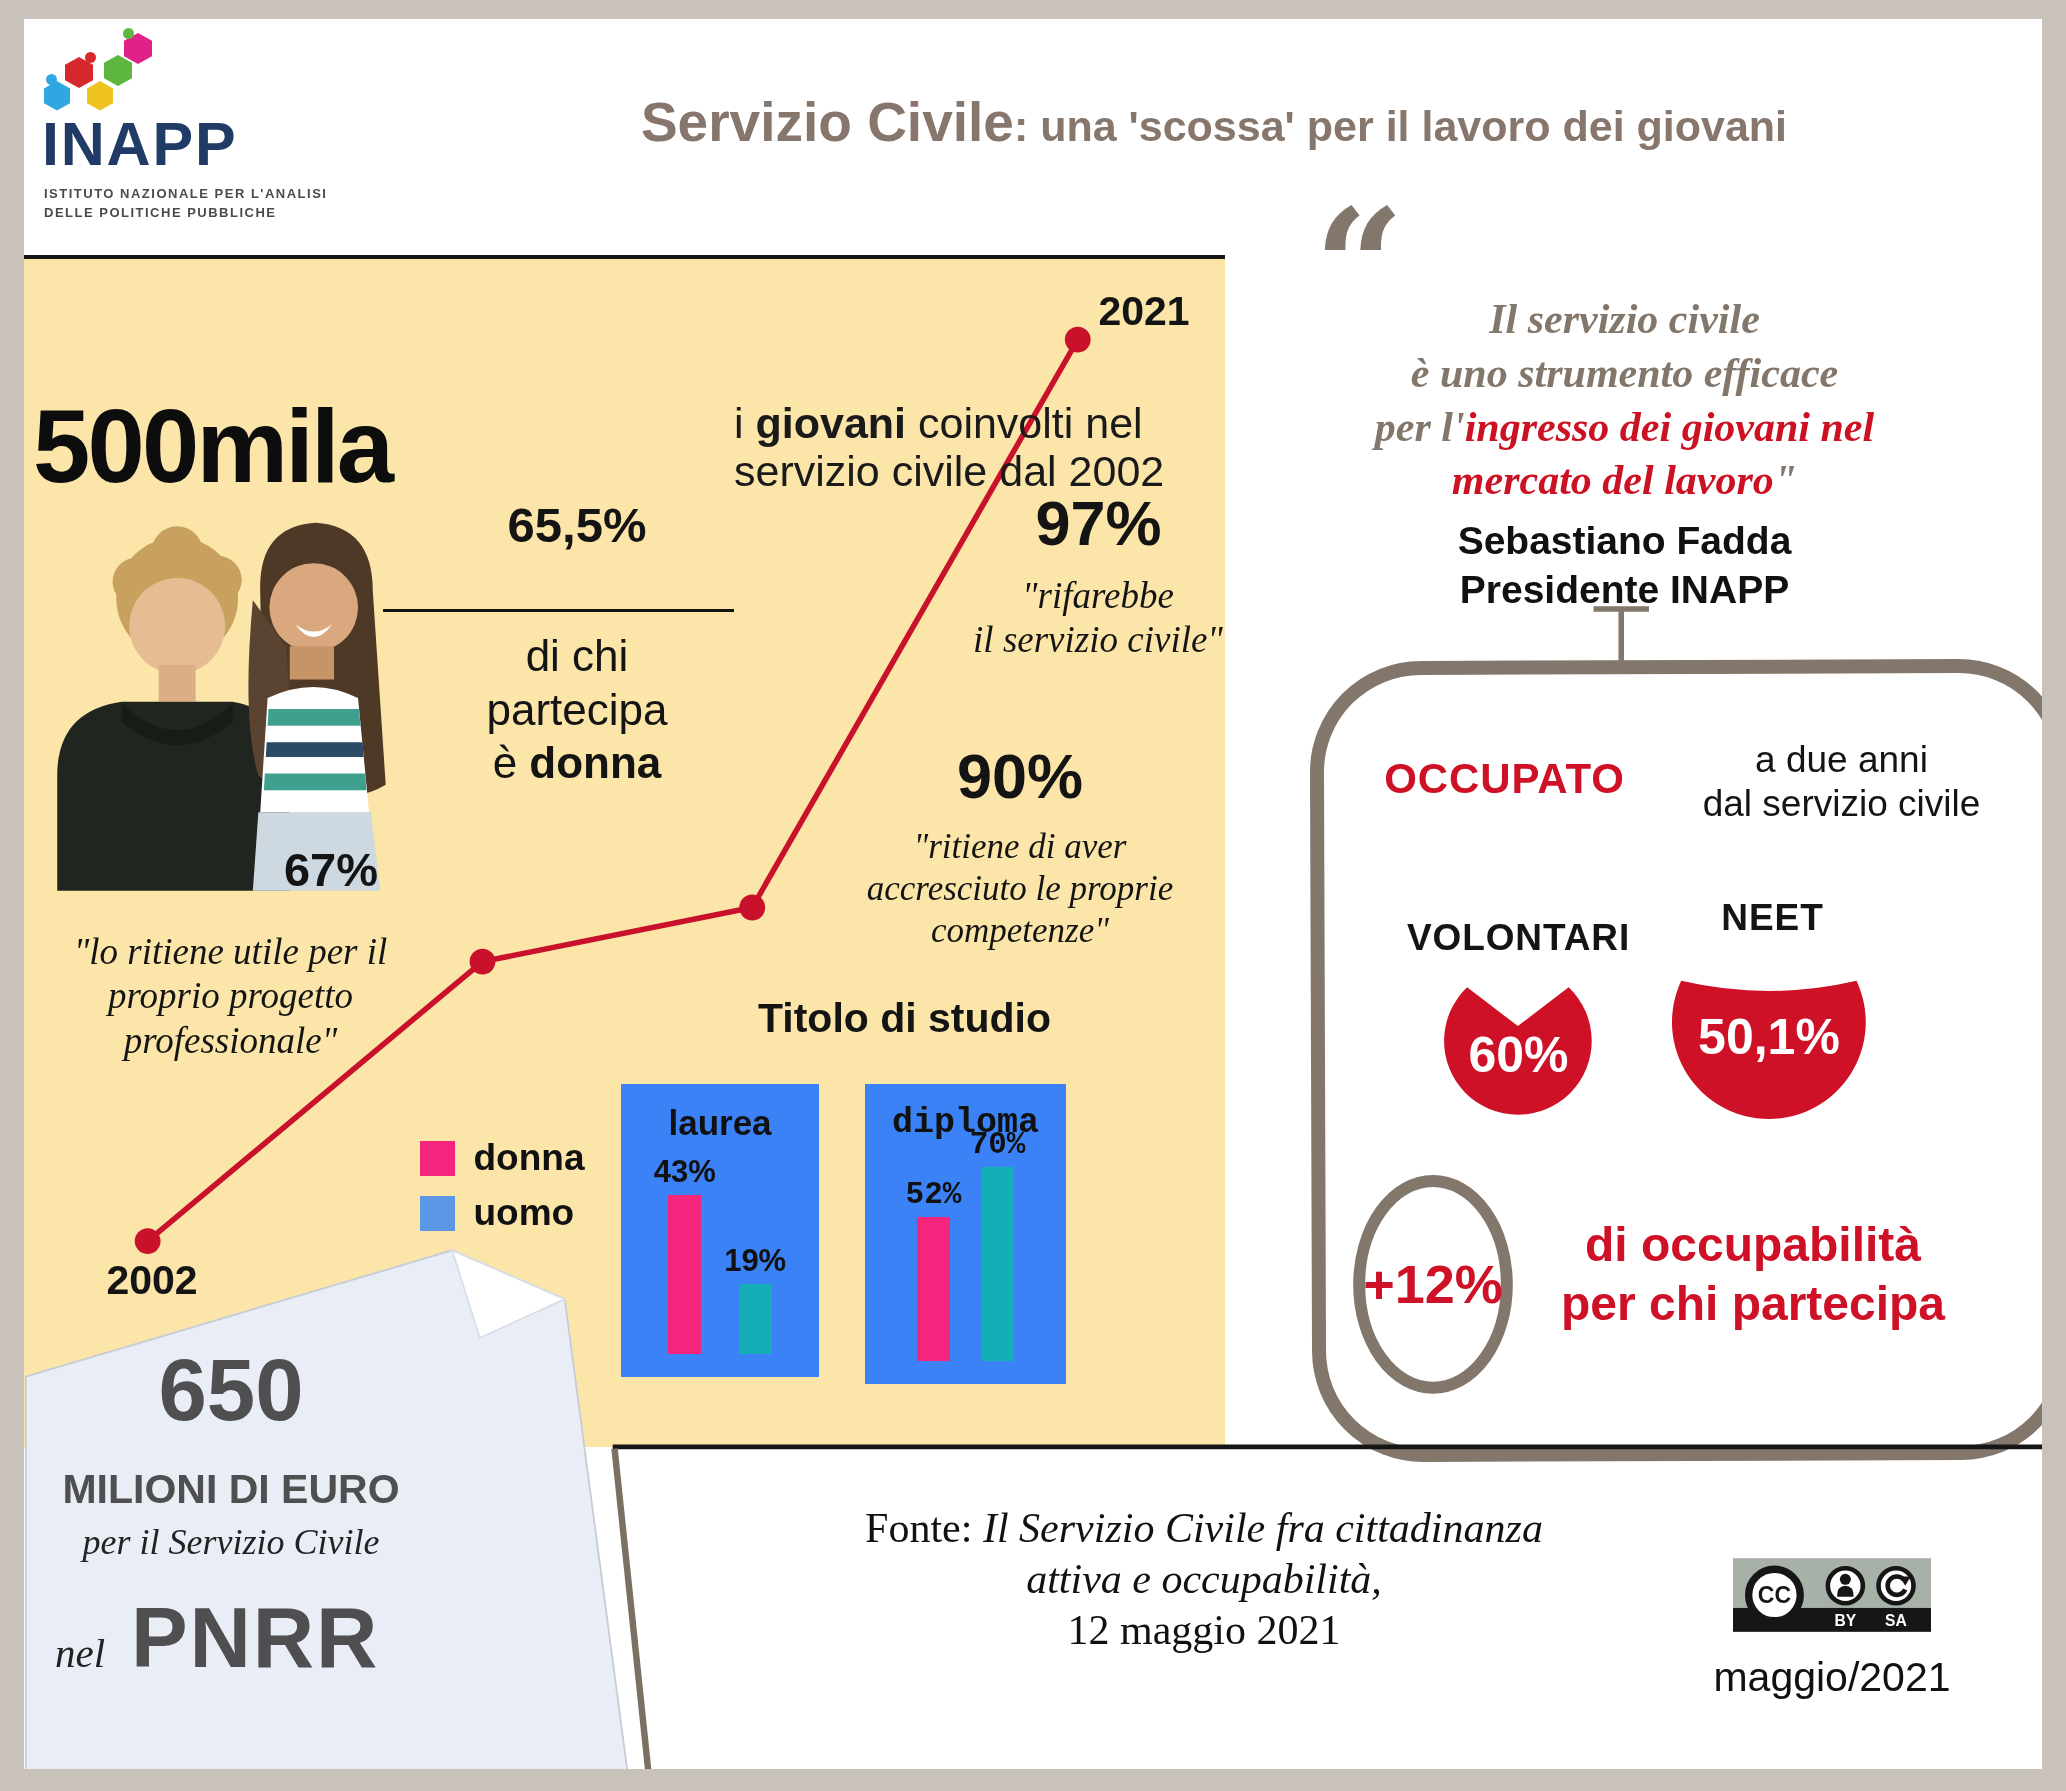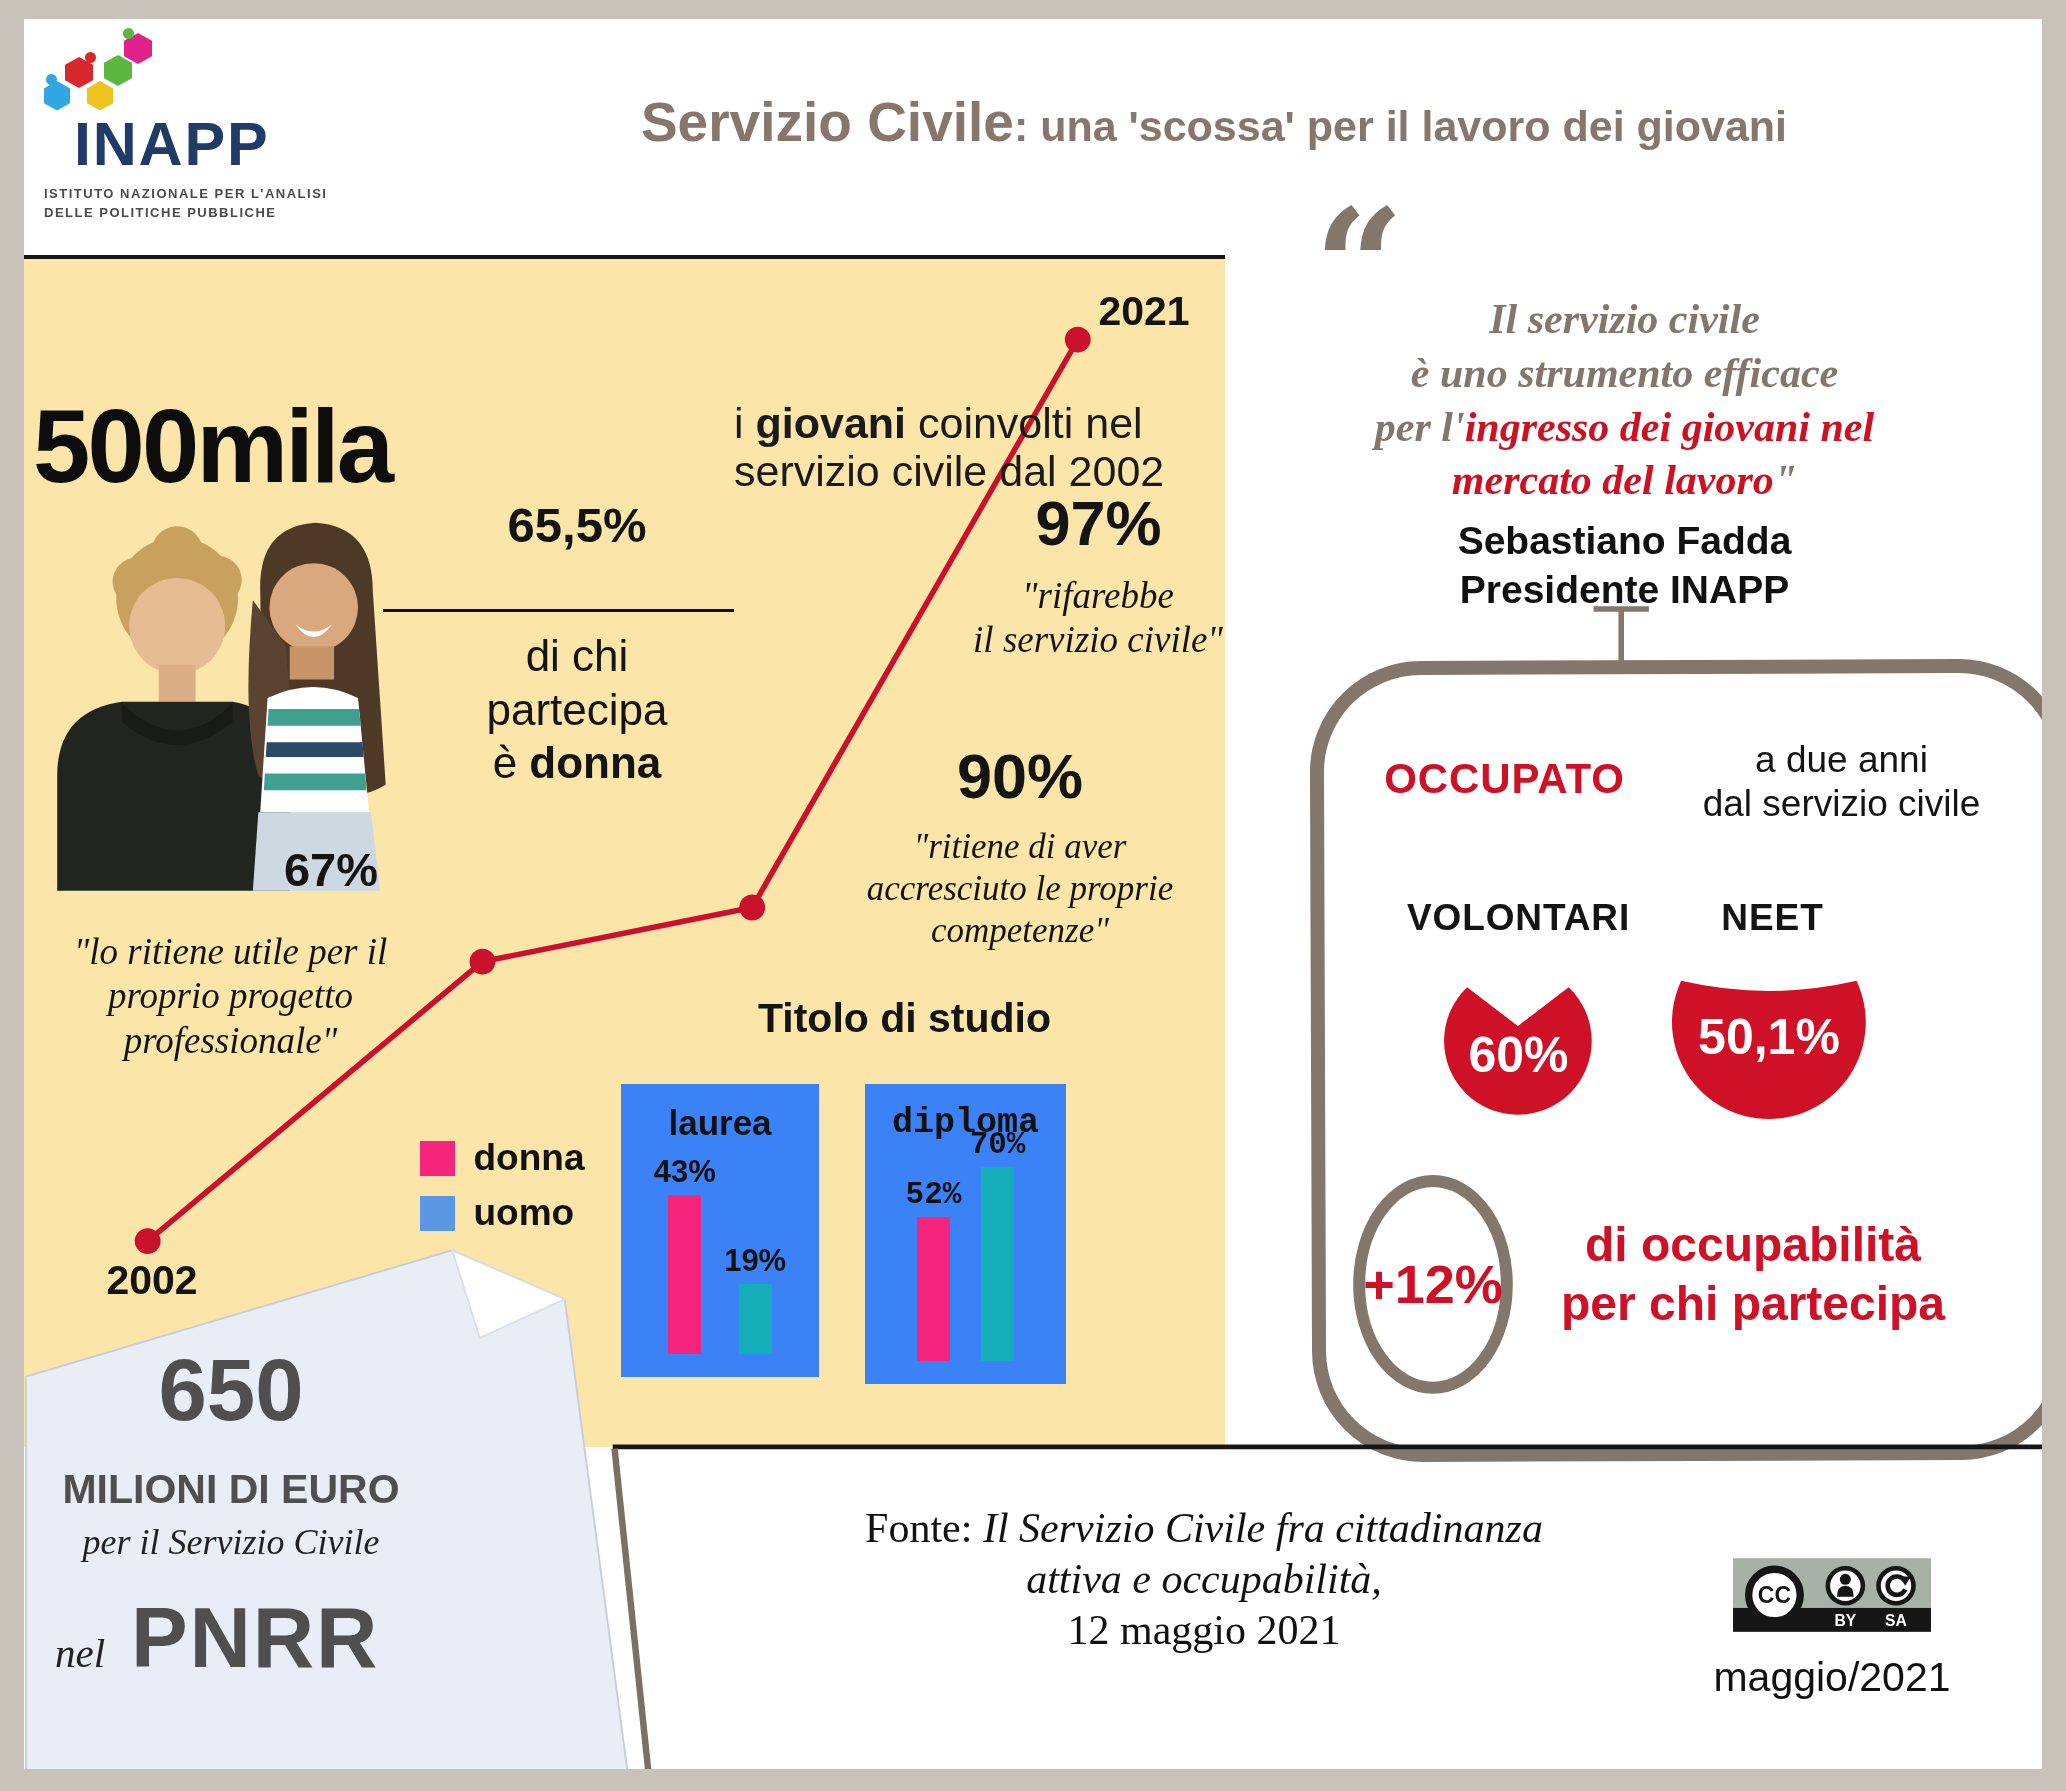--- a/index.html
+++ b/index.html
@@ -12,21 +12,21 @@
   .yellow-panel{position:absolute;left:24px;top:255px;width:1201px;height:1192px;
                 background:#fbe5a8;border-top:4.6px solid #161616;z-index:1;}
   .bottom-panel{position:absolute;left:24px;top:1447px;width:2018px;height:322px;background:#ffffff;z-index:1;}
 
   svg.overlay{position:absolute;left:0;top:0;z-index:3;pointer-events:none;}
 
   .txt{position:absolute;z-index:4;color:#141414;}
   .serif-it{font-family:"Liberation Serif","DejaVu Serif",serif;font-style:italic;}
 
   
-  .logo-inapp{left:42px;top:109px;font-size:61px;font-weight:800;color:#1f3b66;letter-spacing:1.8px;margin-left:32px;}
+  .logo-inapp{left:42px;top:109px;font-size:61px;font-weight:800;color:#1f3b66;letter-spacing:1.8px;}
   .logo-sub{left:44px;top:185px;font-size:13px;font-weight:700;color:#4a4a4a;letter-spacing:1.5px;line-height:1.45;}
   .main-title{left:397px;top:90px;width:1634px;text-align:center;color:#87766c;white-space:nowrap;}
   .main-title .t1{font-size:55px;font-weight:800;}
   .main-title .t2{font-size:43px;font-weight:800;}
   .hex{position:absolute;clip-path:polygon(50% 0,100% 25%,100% 75%,50% 100%,0 75%,0 25%);}
   .dot{position:absolute;border-radius:50%;}
 
   
   .t-500{left:33px;top:388px;font-size:103px;font-weight:800;letter-spacing:-2.8px;color:#0d0d0d;}
   .t-giovani{left:734px;top:399px;font-size:43px;line-height:1.12;color:#1a1a1a;}
@@ -64,21 +64,21 @@
          font-style:italic;font-weight:700;font-size:42px;line-height:1.28;color:#83766b;}
   .quote .red{color:#cc1122;}
   .t-fadda{left:1366px;top:519px;width:517px;font-size:39px;font-weight:800;text-align:center;color:#111;}
   .t-pres{left:1366px;top:568px;width:517px;font-size:39px;font-weight:800;text-align:center;color:#111;}
 
   
   .occ-box{position:absolute;left:1311px;top:660px;width:732px;height:773px;border:14px solid #83766b;
            border-radius:111px;z-index:2;background:#ffffff;transform:rotate(-0.2deg);}
   .t-occupato{left:1343px;top:755px;width:323px;font-size:42px;font-weight:800;letter-spacing:0.9px;color:#ce1126;text-align:center;}
   .t-adue{left:1680px;top:738px;width:323px;font-size:37px;line-height:1.18;text-align:center;color:#141414;}
-  .t-vol{left:1366px;top:897px;width:305px;font-size:37px;font-weight:800;text-align:center;letter-spacing:0.9px;}
+  .t-vol{left:1366px;top:917px;width:305px;font-size:37px;font-weight:800;text-align:center;letter-spacing:0.9px;}
   .t-neet{left:1671px;top:897px;width:203px;font-size:37px;font-weight:800;text-align:center;letter-spacing:0.9px;}
   .t-60{left:1440px;top:1026px;width:157px;font-size:50px;font-weight:800;color:#fff;text-align:center;}
   .t-501{left:1672px;top:1008px;width:194px;font-size:50px;font-weight:800;color:#fff;text-align:center;}
   .t-12{left:1350px;top:1253px;width:166px;font-size:54px;font-weight:800;color:#ce1126;text-align:center;}
   .t-occab{left:1527px;top:1216px;width:452px;font-size:48px;font-weight:800;color:#ce1126;line-height:1.22;text-align:center;}
 
   
   .t-650{left:111px;top:1340px;width:240px;font-size:87px;font-weight:800;color:#4f4f51;text-align:center;}
   .t-milioni{left:51px;top:1466px;width:360px;font-size:41px;font-weight:800;color:#4f4f51;text-align:center;}
   .t-perserv{left:51px;top:1521px;width:360px;font-size:36px;text-align:center;color:#222;}

